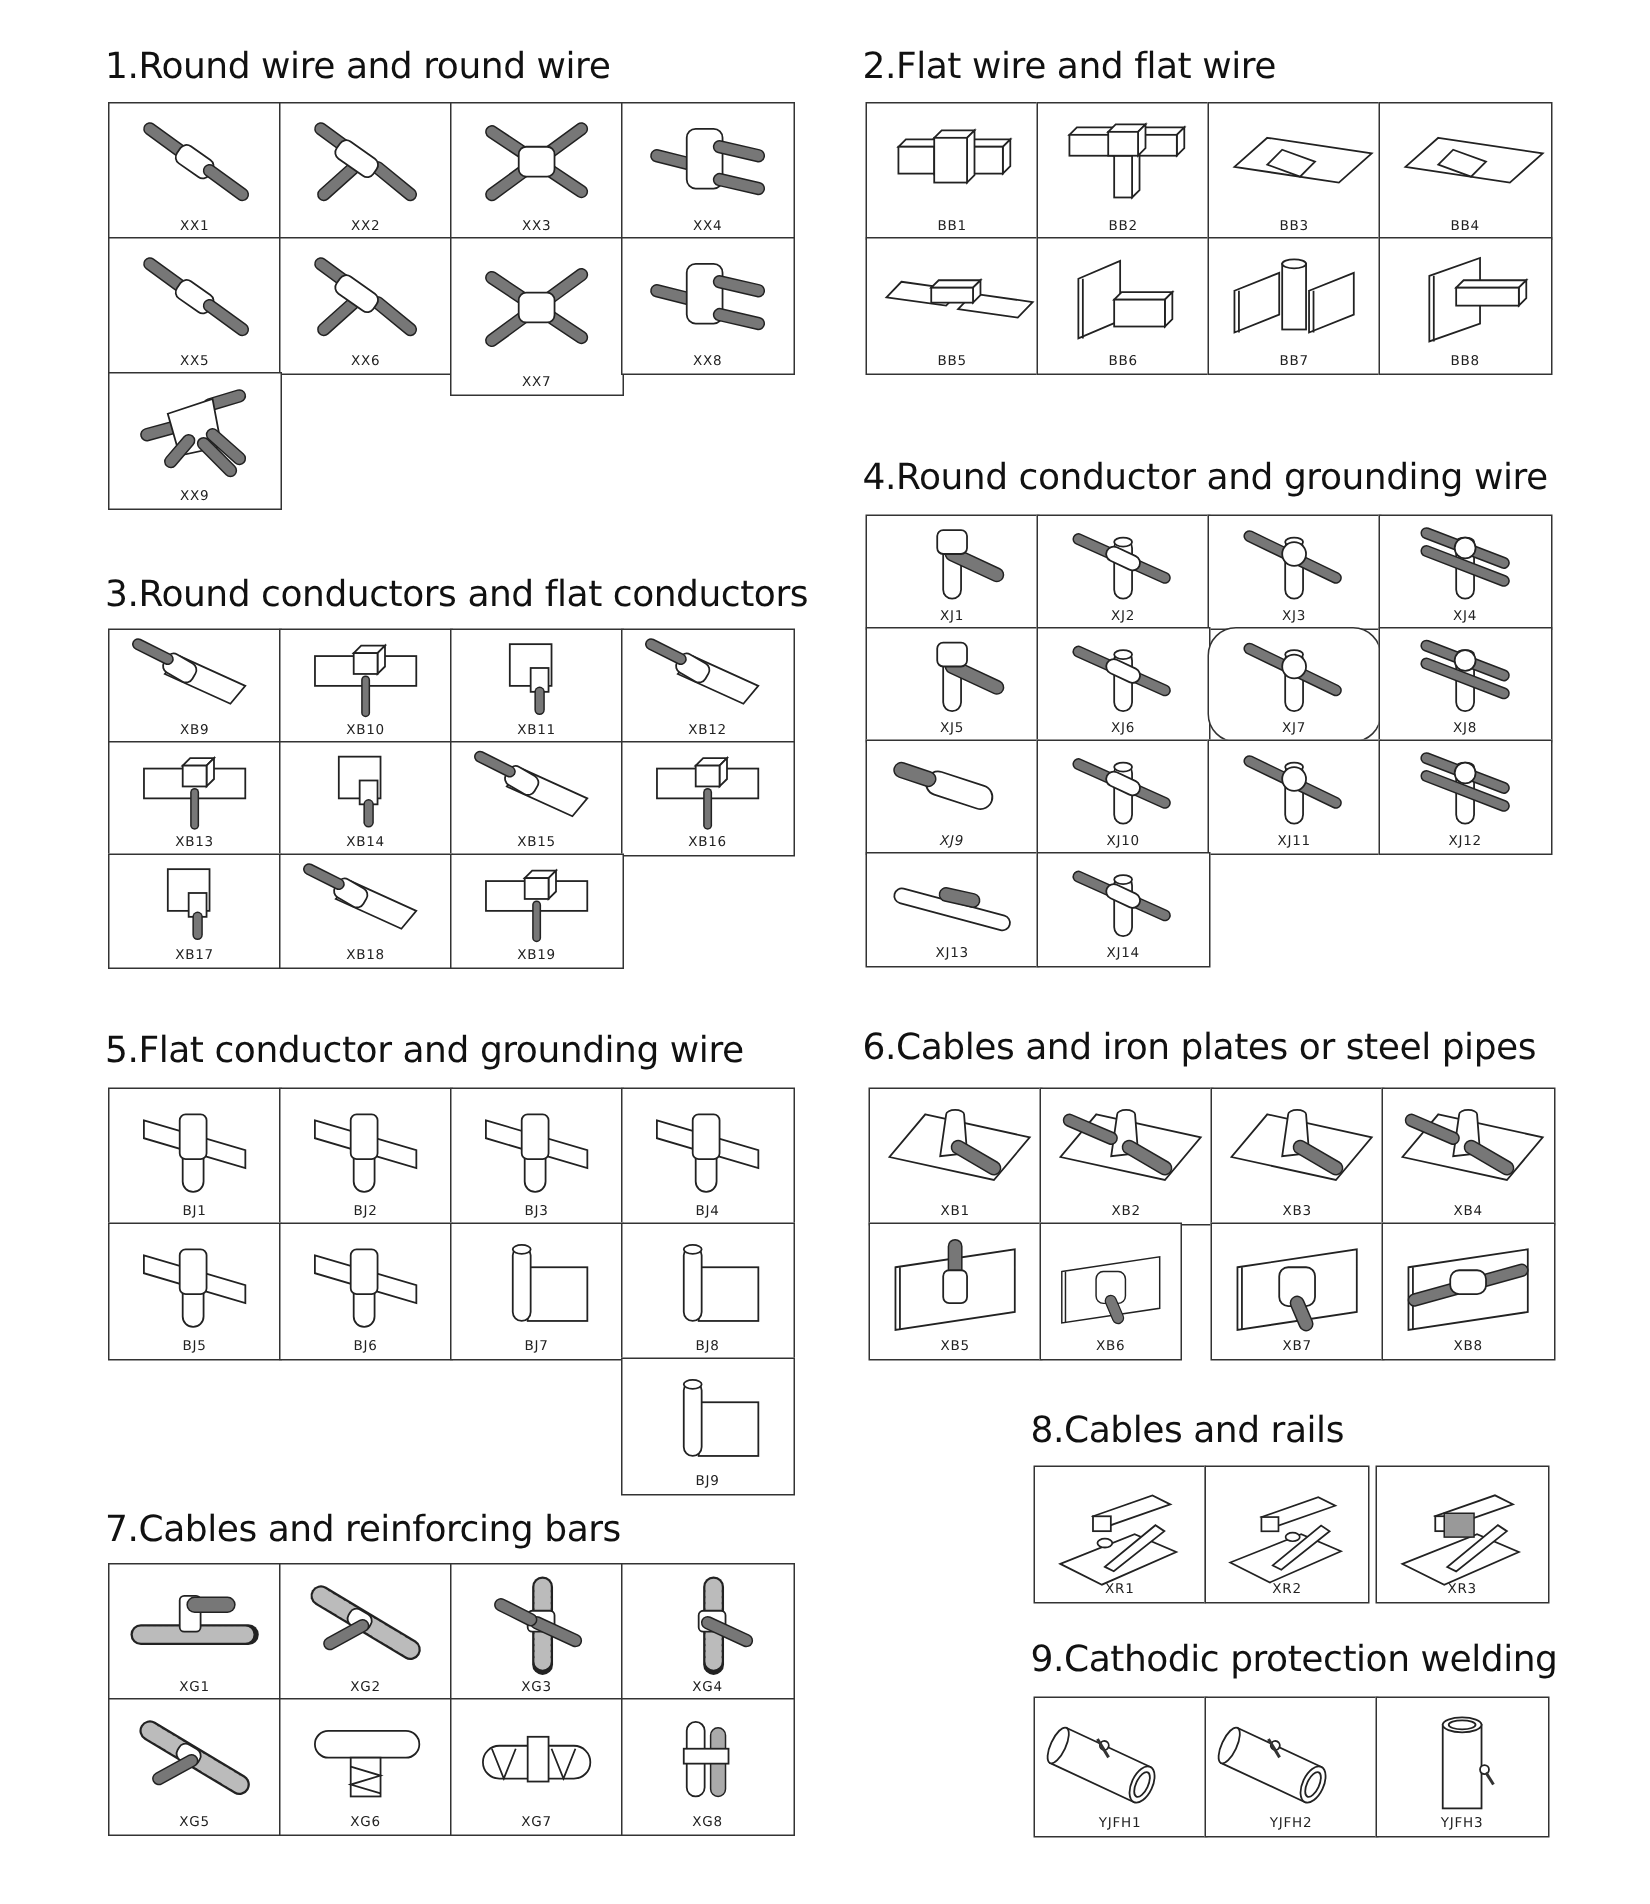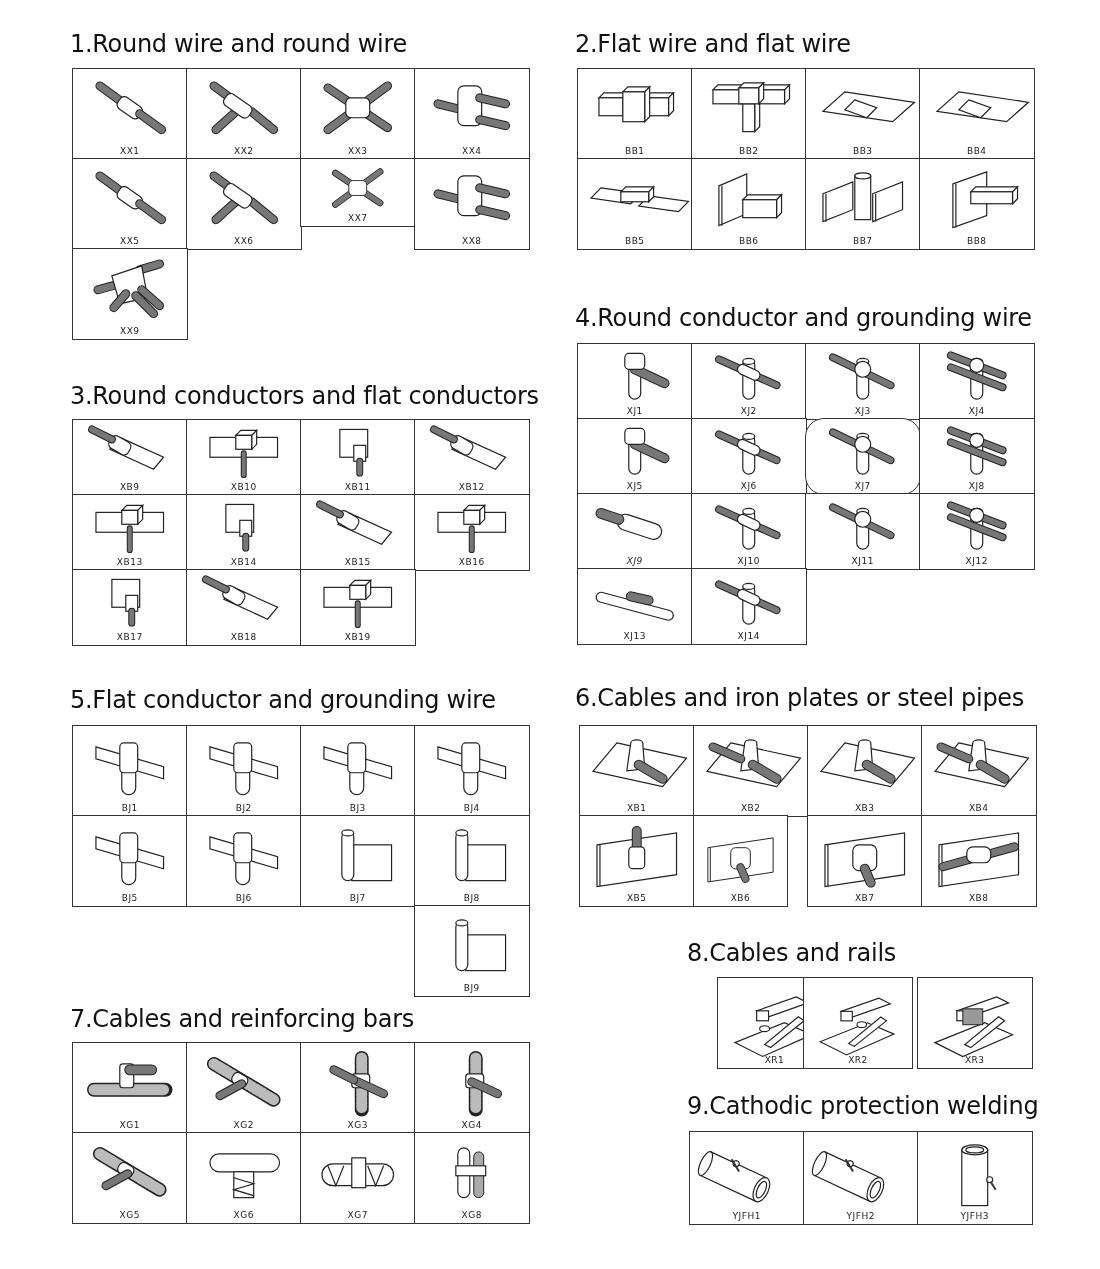--- a/index.html
+++ b/index.html
@@ -92,21 +92,21 @@
           <line x1="29" y1="61" x2="49" y2="43" stroke="#222" stroke-width="9" stroke-linecap="round"></line>
           <line x1="29" y1="61" x2="49" y2="43" stroke="#777" stroke-width="7" stroke-linecap="round"></line>
           <line x1="65" y1="43" x2="87" y2="61" stroke="#222" stroke-width="9" stroke-linecap="round"></line>
           <line x1="65" y1="43" x2="87" y2="61" stroke="#777" stroke-width="7" stroke-linecap="round"></line>
           <g transform="translate(51,37) rotate(35)">
             <rect x="-15" y="-7" width="30" height="14" rx="5" stroke="#222" stroke-width="1.2" fill="#fff"></rect>
           </g>
         </svg>
         <div class="code">XX6</div>
       </div>
-      <div class="cell" style="left: 300px; top: 158px; width: 115.5px; height: 69px;">
+      <div class="cell" style="left: 300px; top: 158px; width: 115.5px; height: 106px;">
         <svg viewBox="0 0 114 90">
           <line x1="27" y1="19" x2="87" y2="59" stroke="#222" stroke-width="9" stroke-linecap="round"></line>
           <line x1="27" y1="19" x2="87" y2="59" stroke="#777" stroke-width="7" stroke-linecap="round"></line>
           <line x1="87" y1="17" x2="27" y2="61" stroke="#222" stroke-width="9" stroke-linecap="round"></line>
           <line x1="87" y1="17" x2="27" y2="61" stroke="#777" stroke-width="7" stroke-linecap="round"></line>
           <rect x="45" y="29" width="24" height="20" rx="5" stroke="#222" stroke-width="1.2" fill="#fff"></rect>
         </svg>
         <div class="code">XX7</div>
       </div>
       <div class="cell" style="left: 414px; top: 158px; width: 115.5px; height: 91.5px;">
@@ -734,21 +734,21 @@
       <div class="cell" style="left: 414px; top: 1132px; width: 115.5px; height: 91.5px;">
         <svg viewBox="0 0 114 90">
           <rect x="43" y="15" width="12" height="50" rx="6" stroke="#222" stroke-width="1.2" fill="#fff"></rect>
           <rect x="59" y="19" width="10" height="46" rx="5" fill="#aaa" stroke="#222"></rect>
           <rect x="41" y="33" width="30" height="10" stroke="#222" stroke-width="1.2" fill="#fff"></rect>
         </svg>
         <div class="code">XG8</div>
       </div>
     </div>
     <div class="grid">
-      <div class="cell" style="left: 689px; top: 977px; width: 115px; height: 91.5px; margin-left: 28px;">
+      <div class="cell" style="left: 689px; top: 977px; width: 115px; height: 91.5px;">
         <svg viewBox="0 0 114 90">
           <polygon points="17,65 45,79 95,57 67,45" stroke="#222" stroke-width="1.2" fill="#fff"></polygon>
   <polygon points="47,67 53,70 87,43 81,39" stroke="#222" stroke-width="1.2" fill="#fff"></polygon>
   <polygon points="39,33 51,39 91,25 79,19" stroke="#222" stroke-width="1.2" fill="#fff"></polygon>
   <rect x="39" y="33" width="12" height="10" stroke="#222" stroke-width="1.2" fill="#fff"></rect>
           <ellipse cx="47" cy="51" rx="5" ry="3" stroke="#222" stroke-width="1.2" fill="#fff"></ellipse>
         </svg>
         <div class="code">XR1</div>
       </div>
       <div class="cell" style="left: 803px; top: 977px; width: 110px; height: 91.5px; padding-left: 12px;">

